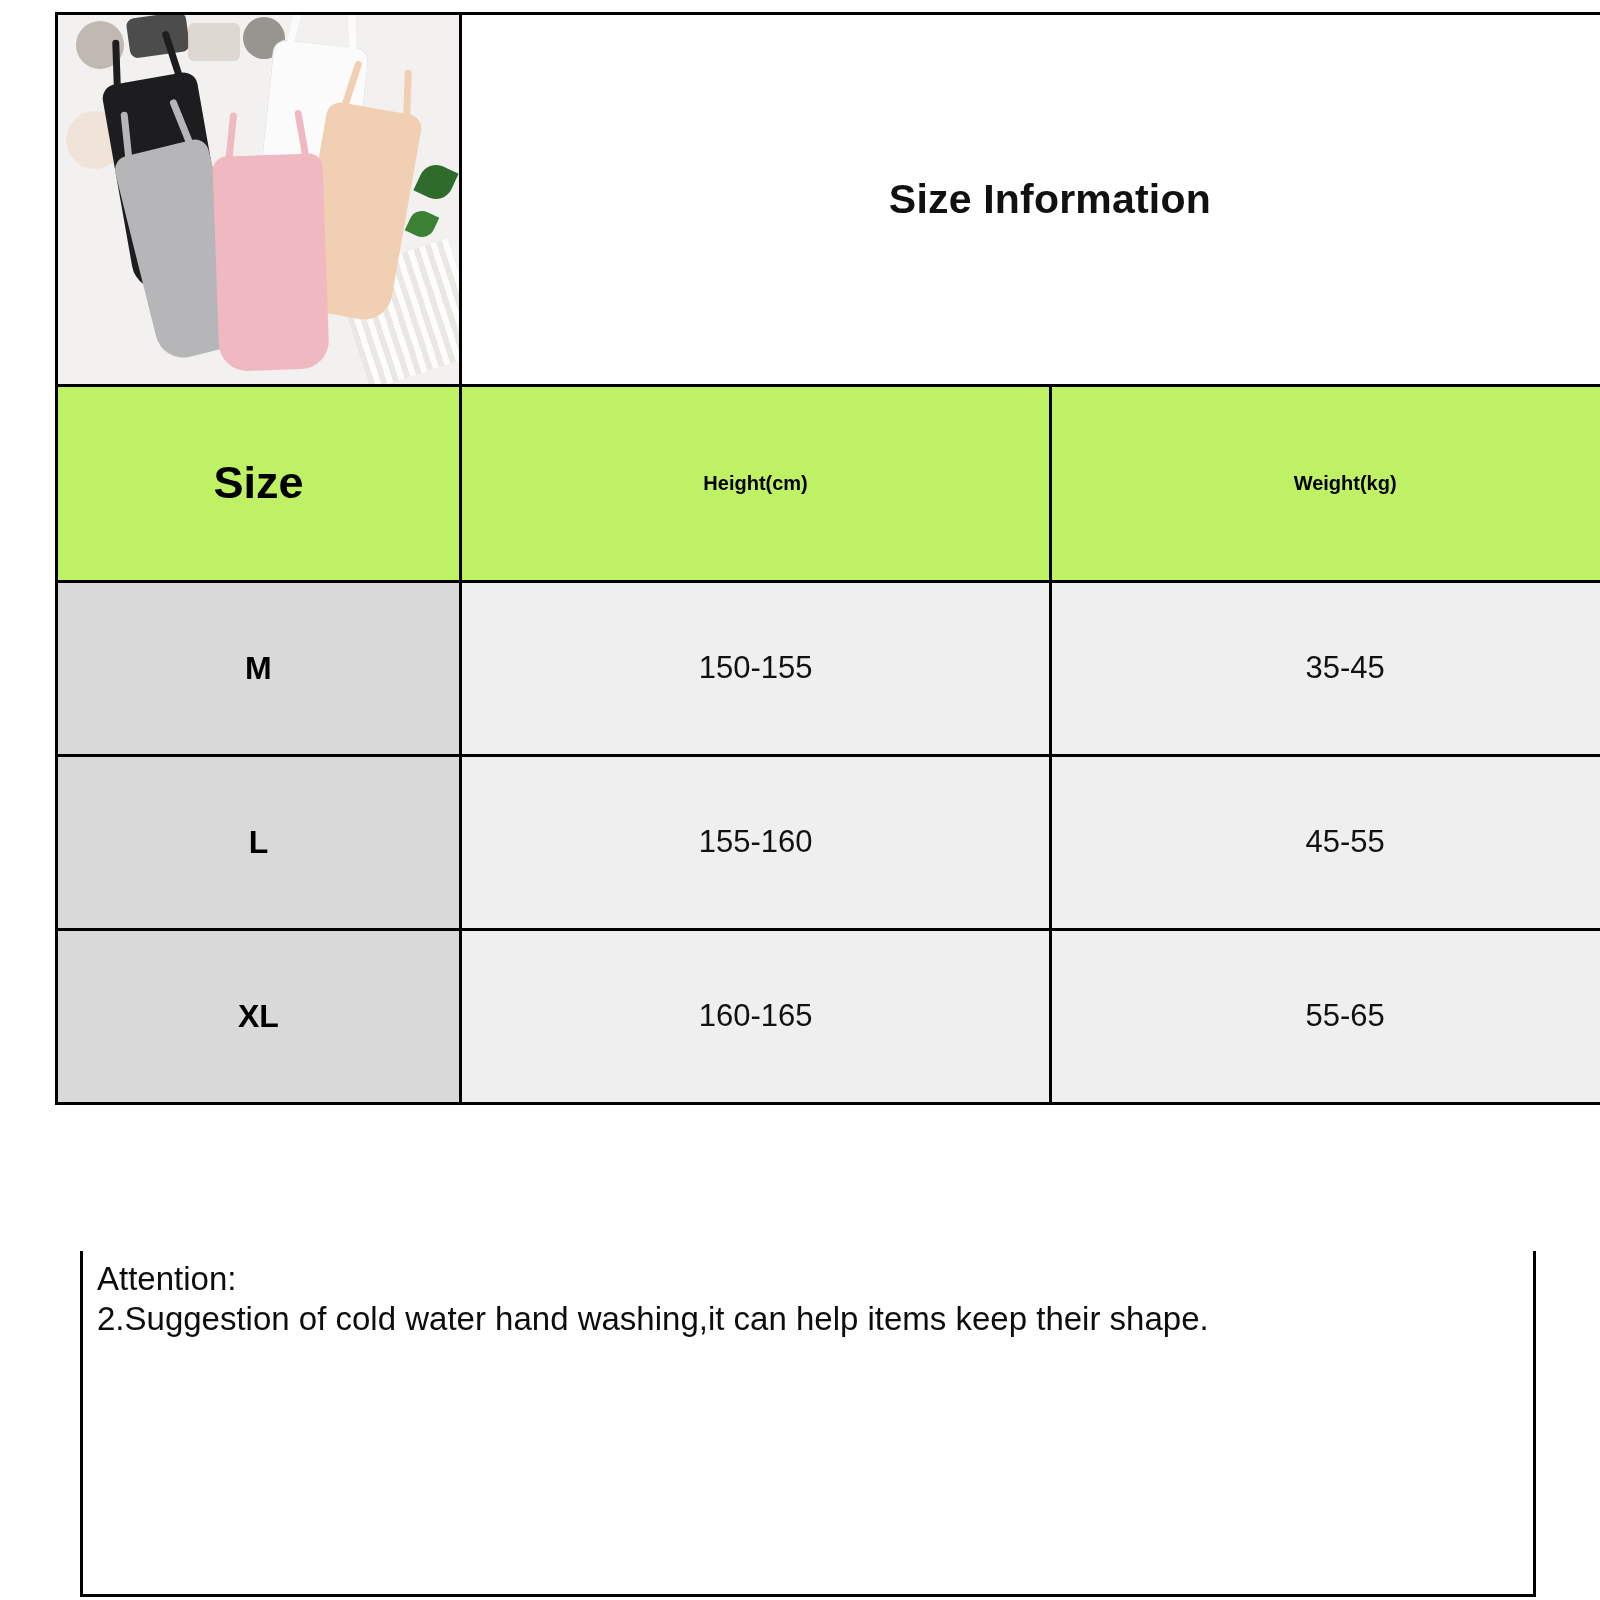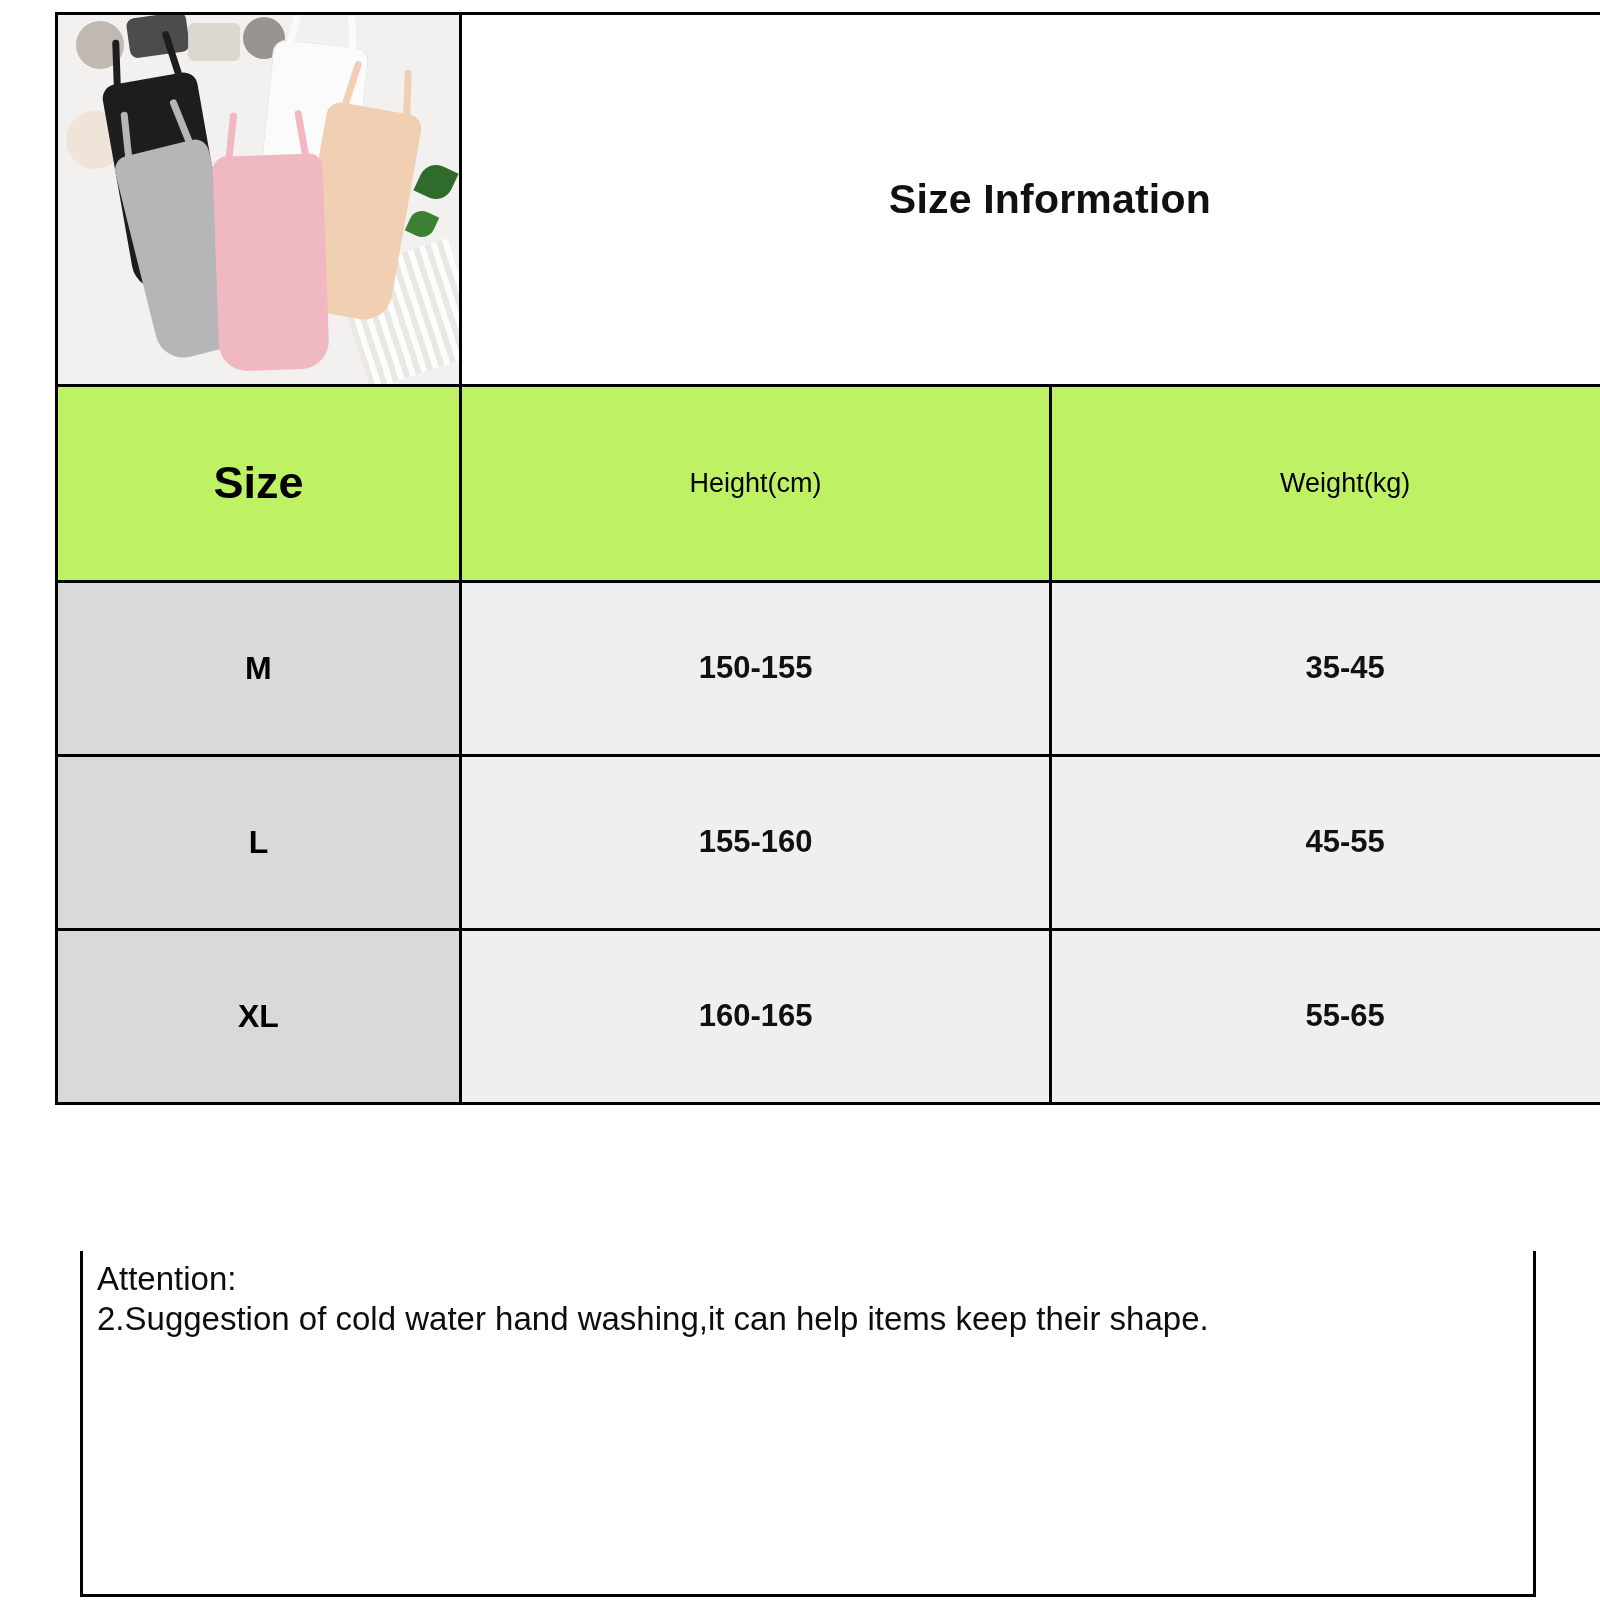--- a/index.html
+++ b/index.html
@@ -141,37 +141,37 @@
   .hdr {
     background: #bef264;
     height: 196px;
   }
   .hdr.size-head {
     font-size: 45px;
     font-weight: bold;
     border-left: none !important;
   }
   .hdr.metric {
-    font-size: 27px;
-    font-weight: normal;
+    font-size: 20px;
+    font-weight: bold;
   }
   .hdr.metric.last { border-right: none !important; margin-left: 44px; }
 
   
   tr.data td { height: 174px; }
   td.size-cell {
     background: #d9d9d9;
     font-size: 32px;
     font-weight: bold;
     border-left: none !important;
   }
   td.val-cell {
     background: #efefef;
     font-size: 31px;
-    font-weight: bold;
+    font-weight: normal;
     color: #111111;
   }
   td.val-cell.last { border-right: none !important; }
 
   
   .attention {
     position: absolute;
     left: 55px;
     top: 1251px;
     width: 1456px;

